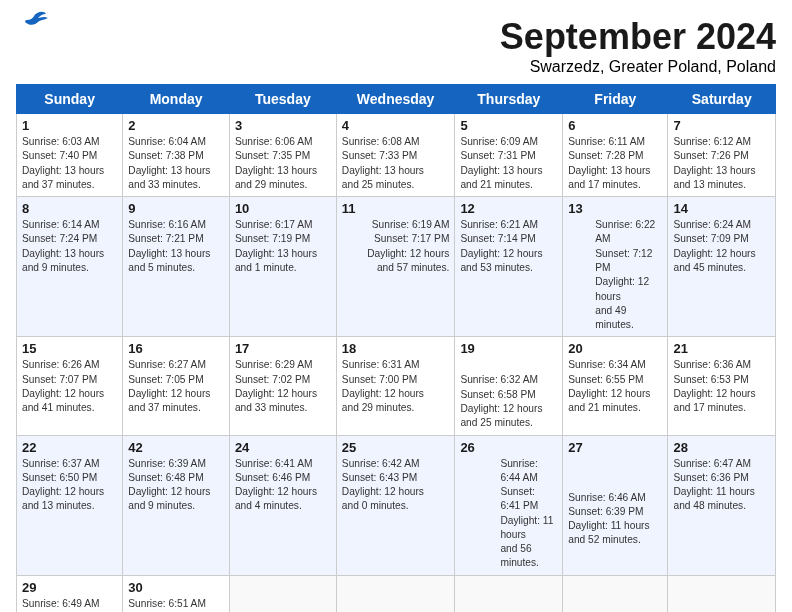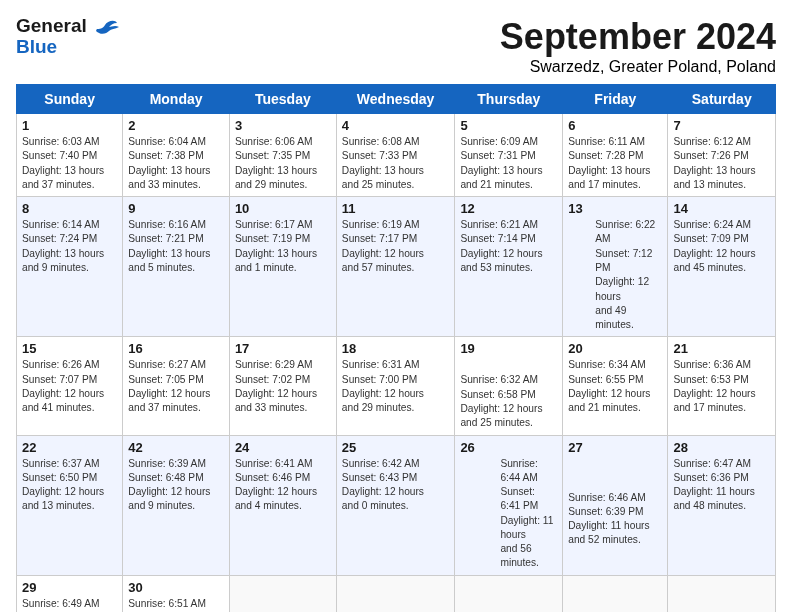--- a/index.html
+++ b/index.html
@@ -78,24 +78,20 @@
       align-items: center;
       gap: 0;
     }
   </style>
 </head>
 <body>
 
 <div class="header">
   <div class="logo-wrapper">
     <div style="display:flex; align-items:center;">
-      <div style="display:flex; flex-direction:column; line-height:1.1;">
-        <span style="font-size:19px; font-weight:bold; color:#1a1a1a;">General</span>
-        <span style="font-size:19px; font-weight:bold; color:#1565c0;">Blue</span>
-      </div>
       <svg width="32" height="32" viewBox="0 0 32 32" style="margin-left:2px; margin-top:-8px;">
         <path d="M16 8 C18 4, 26 2, 28 6 C24 6, 22 8, 20 10 C22 10, 26 8, 30 10 C26 12, 22 12, 20 14 C18 16, 14 18, 10 16 C8 15, 6 14, 8 12 C10 12, 14 12, 16 8 Z" fill="#1565c0"></path>
       </svg>
     </div>
   </div>
   <div class="title-block">
     <h1>September 2024</h1>
     <h2>Swarzedz, Greater Poland, Poland</h2>
   </div>
 </div>
@@ -181,21 +177,21 @@
         </td>
         <td>
           <span class="day-num">10</span>
           <div class="day-info" style="white-space: pre-line;">Sunrise: 6:17 AM
 Sunset: 7:19 PM
 Daylight: 13 hours
 and 1 minute.</div>
         </td>
         <td>
           <span class="day-num">11</span>
-          <div class="day-info" style="white-space: pre-line;">Sunrise: 6:19 AM
+          <div class="day-info" style="white-space: pre-line; text-align: right;">Sunrise: 6:19 AM
 Sunset: 7:17 PM
 Daylight: 12 hours
 and 57 minutes.</div>
         </td>
         <td>
           <span class="day-num">12</span>
           <div class="day-info" style="white-space: pre-line;">Sunrise: 6:21 AM
 Sunset: 7:14 PM
 Daylight: 12 hours
 and 53 minutes.</div>

